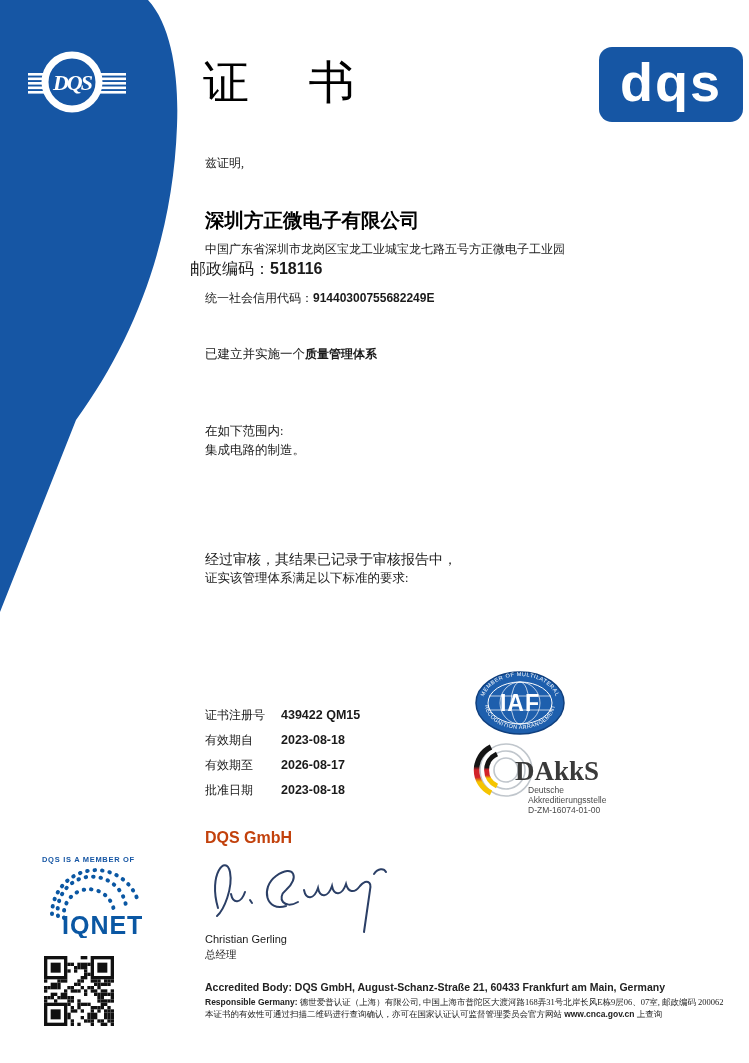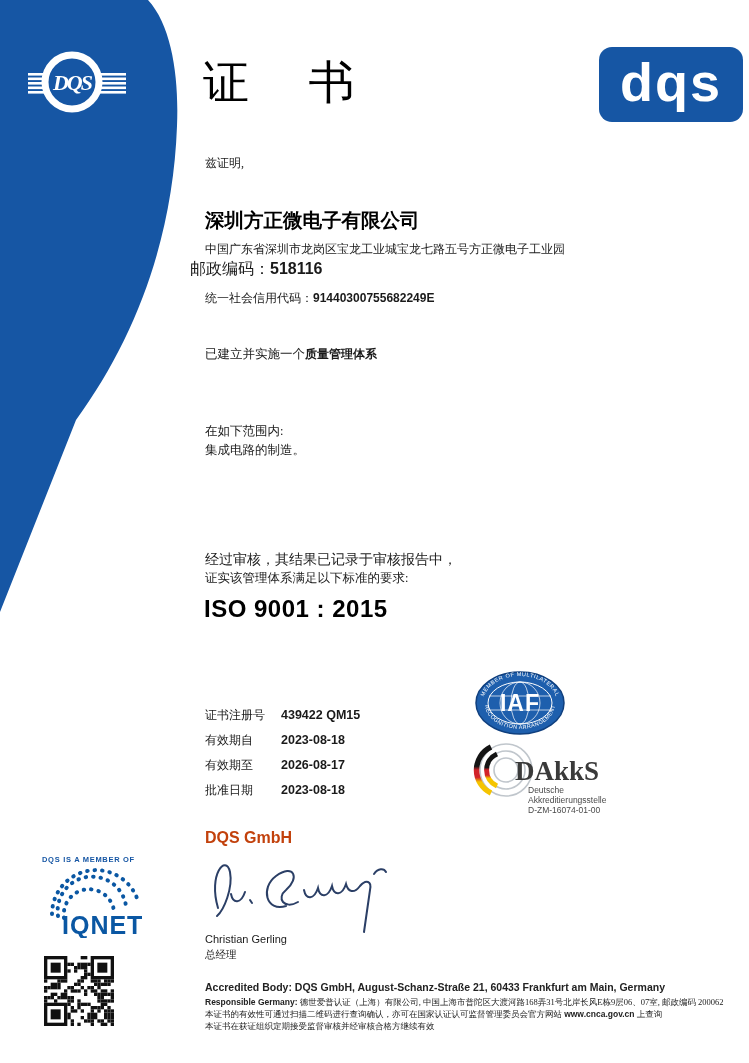--- a/index.html
+++ b/index.html
@@ -98,21 +98,20 @@
   <div class="abs t-uscc">
     <span>统一社会信用代码：</span><span class="sans-val">91440300755682249E</span>
   </div>
   <div class="abs t-estab">
     <span>已建立并实施一个</span><span class="bold-cn">质量管理体系</span>
   </div>
   <div class="abs t-scopelabel">在如下范围内:</div>
   <div class="abs t-scope">集成电路的制造。</div>
   <div class="abs t-audit1">经过审核，其结果已记录于审核报告中，</div>
   <div class="abs t-audit2">证实该管理体系满足以下标准的要求:</div>
-  <div class="abs t-standard">ISO 9001 : 2015</div>
 
   <div class="abs field-row" style="top:707px">
     <span class="f-label">证书注册号</span>
     <span class="f-value">439422 QM15</span>
   </div>
   <div class="abs field-row" style="top:732px">
     <span class="f-label">有效期自</span>
     <span class="f-value">2023-08-18</span>
   </div>
   <div class="abs field-row" style="top:757px">
@@ -351,15 +350,14 @@
 
   <div class="abs t-accred">
     <span class="fp-label">Accredited Body:</span><span> DQS GmbH, August-Schanz-Straße 21, 60433 Frankfurt am Main, Germany</span>
   </div>
   <div class="abs t-resp">
     <span class="fp-label">Responsible Germany:</span><span> 德世爱普认证（上海）有限公司, 中国上海市普陀区大渡河路168弄31号北岸长风E栋9层06、07室, 邮政编码 200062</span>
   </div>
   <div class="abs t-note1">
     <span>本证书的有效性可通过扫描二维码进行查询确认，亦可在国家认证认可监督管理委员会官方网站 </span><span class="fp-url">www.cnca.gov.cn</span><span> 上查询</span>
   </div>
-  <div class="abs t-note2">本证书在获证组织定期接受监督审核并经审核合格方继续有效</div>
 
 </div>
 
 </body></html>

